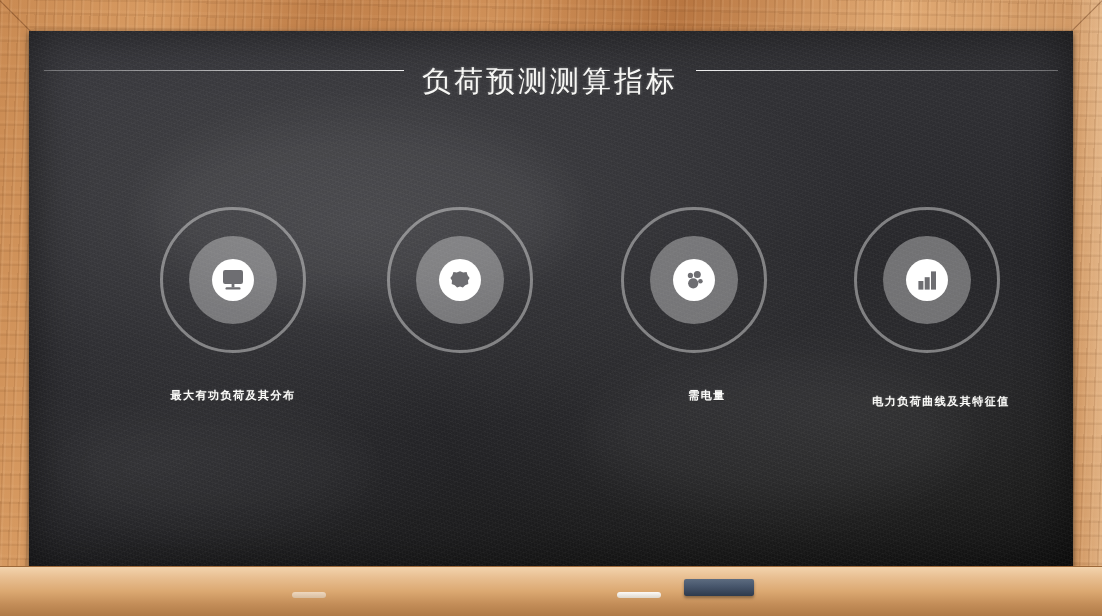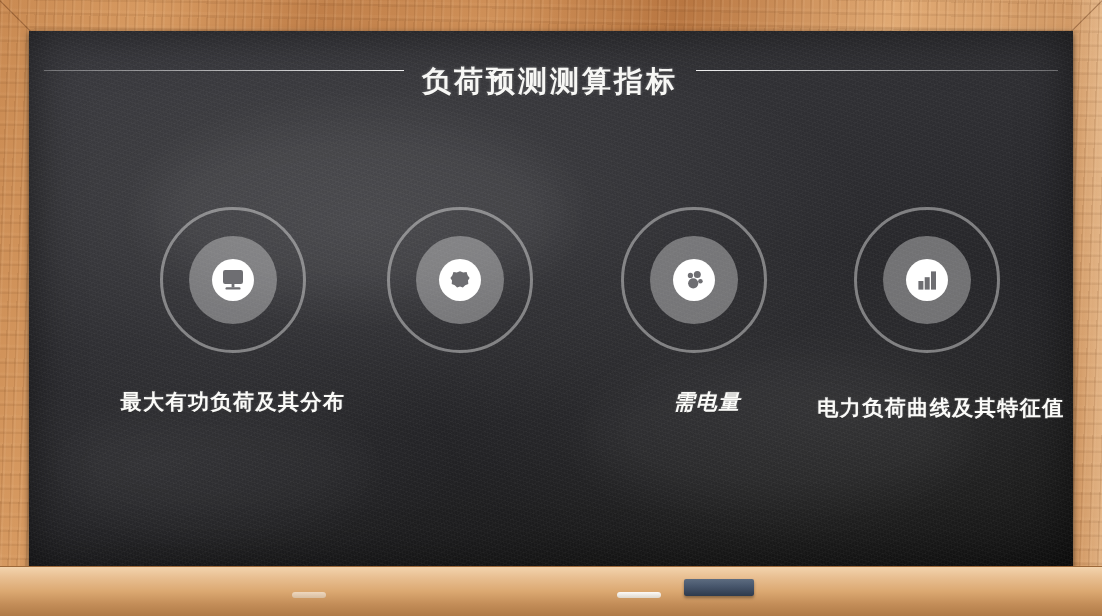--- a/index.html
+++ b/index.html
@@ -158,21 +158,21 @@
     background: linear-gradient(90deg, rgba(255,255,255,0.30), rgba(255,255,255,0.92));
     flex: 0 0 auto;
   }
   .rule.left  { width: 360px; margin-right: 18px; }
   .rule.right { width: 362px; margin-left: 18px;
     background: linear-gradient(90deg, rgba(255,255,255,0.92), rgba(255,255,255,0.30)); }
   .title-text {
     color: #f7f7f5;
     font-size: 29px;
     letter-spacing: 3px;
-    font-weight: 700;
+    font-weight: 400;
     white-space: nowrap;
     text-shadow: 0 0 3px rgba(255,255,255,0.35), 0 1px 1px rgba(0,0,0,0.6);
     margin-top: 24px;
   }
 
   
   .cluster {
     position: absolute;
     left: 0; top: 176px;
     width: 1044px; height: 250px;
@@ -206,21 +206,21 @@
     justify-content: center;
   }
   .glyph svg { display: block; }
 
   
   .labels { position: absolute; left: 0; top: 0; width: 1044px; height: 538px; }
   .label {
     position: absolute;
     text-align: center;
     color: #fbfbf9;
-    font-size: 21px;
+    font-size: 11px;
     font-weight: 700;
     letter-spacing: 1.5px;
     white-space: nowrap;
     text-shadow: 0 0 2px rgba(255,255,255,0.35), 0 1px 1px rgba(0,0,0,0.55);
   }
 </style>
 </head>
 <body>
 
 <div id="slide">
@@ -301,21 +301,21 @@
             <rect x="3.4" y="13.0" width="5.0" height="8.6" fill="#6e6e72"></rect>
             <rect x="9.7" y="9.2" width="5.0" height="12.4" fill="#6e6e72"></rect>
             <rect x="16.0" y="3.4" width="5.0" height="18.2" fill="#6e6e72"></rect>
           </svg>
         </div>
       </div>
     </div>
 
     <div class="labels">
       <div class="label" style="left:0;  width:408px; top:357px;">最大有功负荷及其分布</div>
-      <div class="label" style="left:520px; width:316px; top:357px;font-style:italic;">需电量</div>
+      <div class="label" style="left:520px; width:316px; top:357px;">需电量</div>
       <div class="label" style="left:684px; width:456px; top:363px;">电力负荷曲线及其特征值</div>
     </div>
   </div>
 
   <div class="ledge-shadow"></div>
   <div class="ledge"></div>
   <div class="eraser"></div>
   <div class="chalk-stick"></div>
   <div class="chalk-stick b"></div>
 

